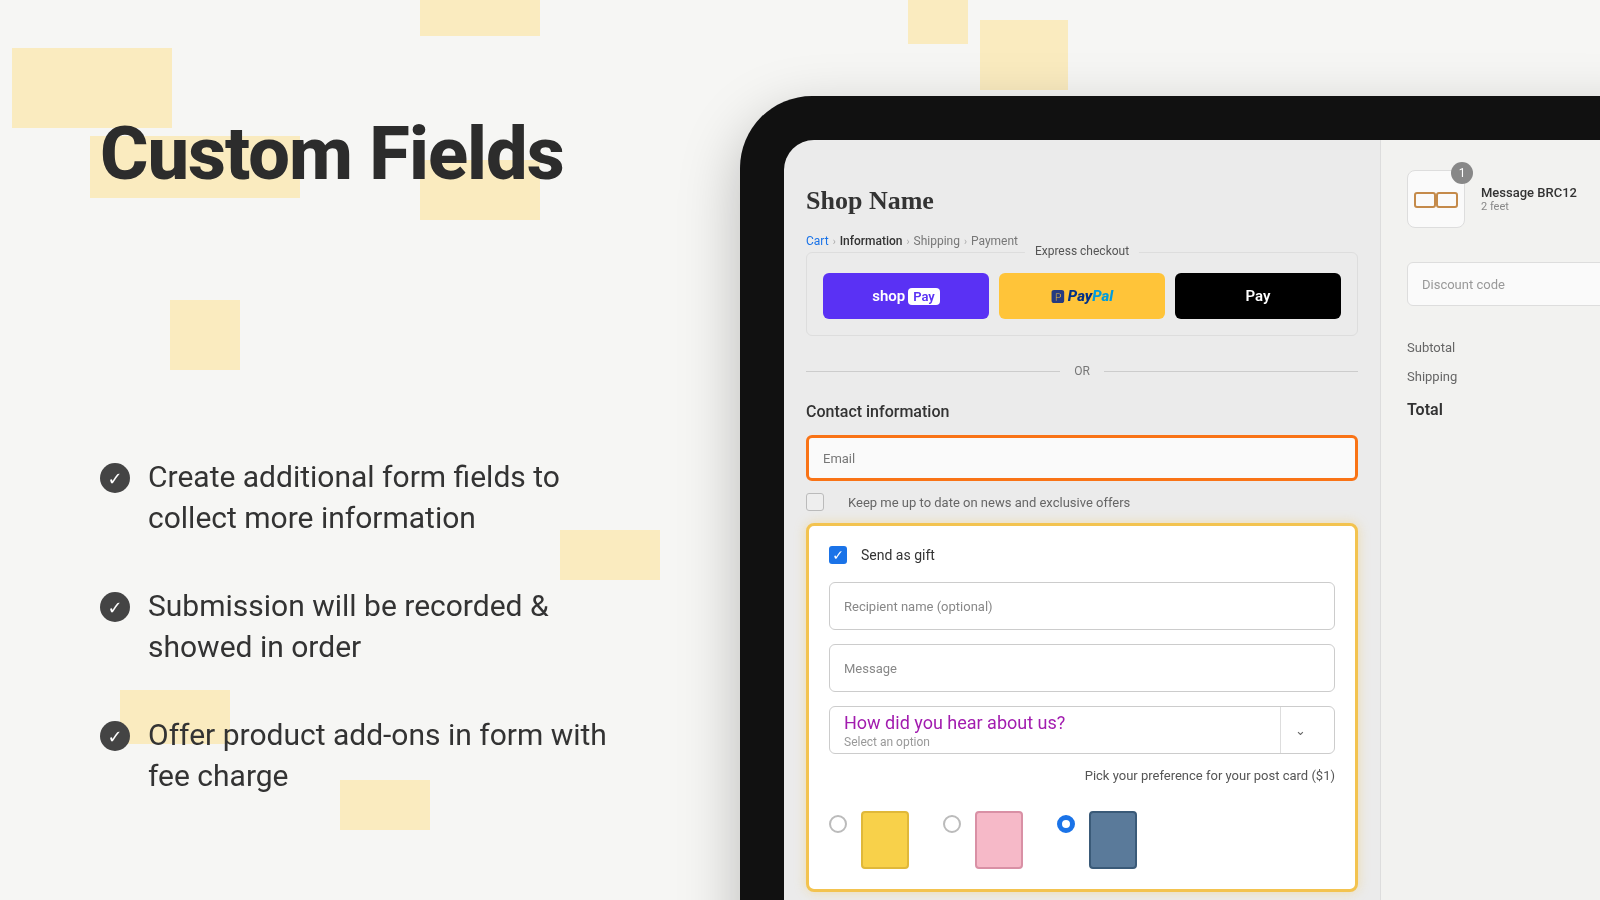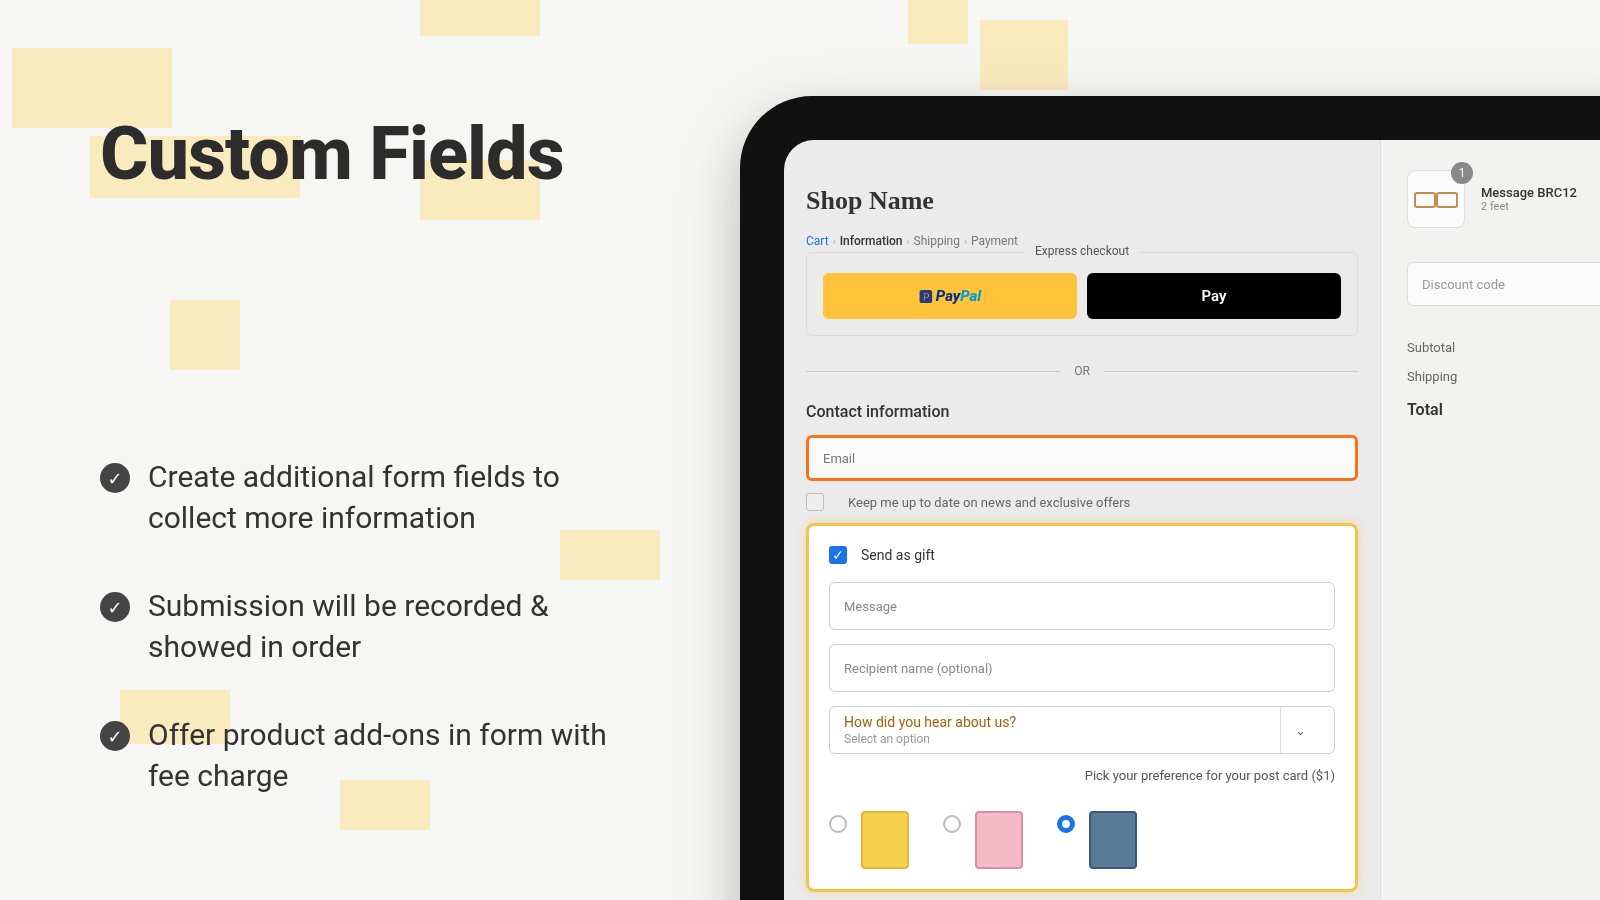--- a/index.html
+++ b/index.html
@@ -200,21 +200,21 @@
   display: flex;
   align-items: center;
 }
 .select-fld {
   display: flex;
   justify-content: space-between;
   align-items: center;
   height: 56px;
 }
 .select-fld .opts { display: flex; flex-direction: column; gap: 2px; }
-.select-fld .q { font-size: 14px; color: #a16207; }
+.select-fld .q { font-size: 18px; color: #a21caf; }
 .select-fld .sel { font-size: 12px; color: #999; }
 .select-fld .arrow { width: 40px; text-align: center; border-left: 1px solid #ddd; height: 100%; display:flex;align-items:center;justify-content:center;color:#666;}
 
 .pref-label { font-size: 13px; color: #555; margin-bottom: 28px; text-align: right; }
 .card-row { display: flex; gap: 34px; }
 .card-opt { display: flex; gap: 14px; align-items: flex-start; }
 .radio {
   width: 18px; height: 18px;
   border: 2px solid #bbb;
   border-radius: 50%;
@@ -314,20 +314,23 @@
           <span class="active">Information</span>
           <span class="chev">›</span>
           <span>Shipping</span>
           <span class="chev">›</span>
           <span>Payment</span>
         </div>
 
         <div class="express-box">
           <span class="express-lbl">Express checkout</span>
           <div class="pay-row">
+            <div class="pay-btn shoppay">
+              <span>shop<span style="background:#fff;color:#5a31f4;border-radius:4px;padding:1px 5px;margin-left:3px;font-size:13px;">Pay</span></span>
+            </div>
             <div class="pay-btn paypal">
               <span style="color:#253b80;margin-right:3px;">🅿</span>
               <span class="pp-blue">Pay</span>
                 <span class="pp-cyan">Pal</span>
             </div>
             <div class="pay-btn applepay">
               <span></span>
               <span> Pay</span>
             </div>
           </div>
@@ -344,22 +347,22 @@
         <div class="check-row">
           <span class="box-check"></span>
           <span>Keep me up to date on news and exclusive offers</span>
         </div>
 
         <div class="gift-panel">
           <div class="gift-check-row">
             <span class="gift-check">✓</span>
             <span style="font-size:14px;color:#333;">Send as gift</span>
           </div>
+          <div class="fld">Recipient name (optional)</div>
           <div class="fld">Message</div>
-          <div class="fld">Recipient name (optional)</div>
           <div class="fld select-fld">
             <div class="opts">
               <span class="q">How did you hear about us?</span>
               <span class="sel">Select an option</span>
             </div>
             <div class="arrow">⌄</div>
           </div>
           <div class="pref-label">Pick your preference for your post card ($1)</div>
           <div class="card-row">
             <div class="card-opt">

